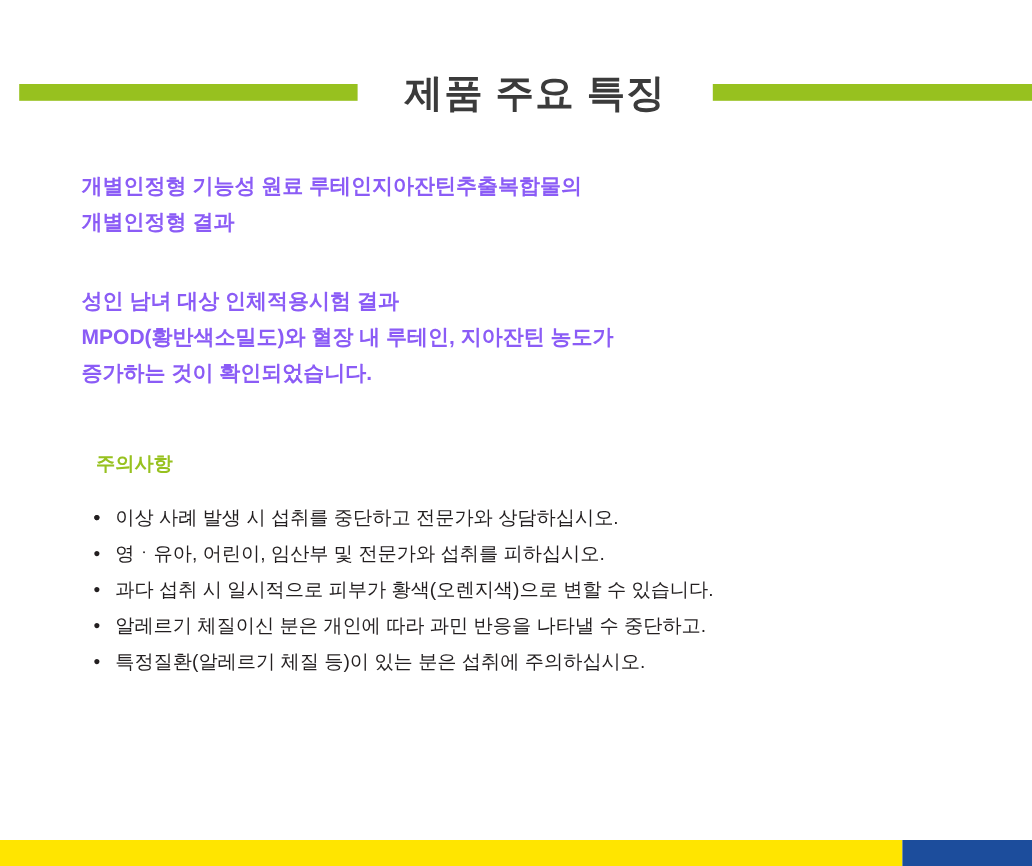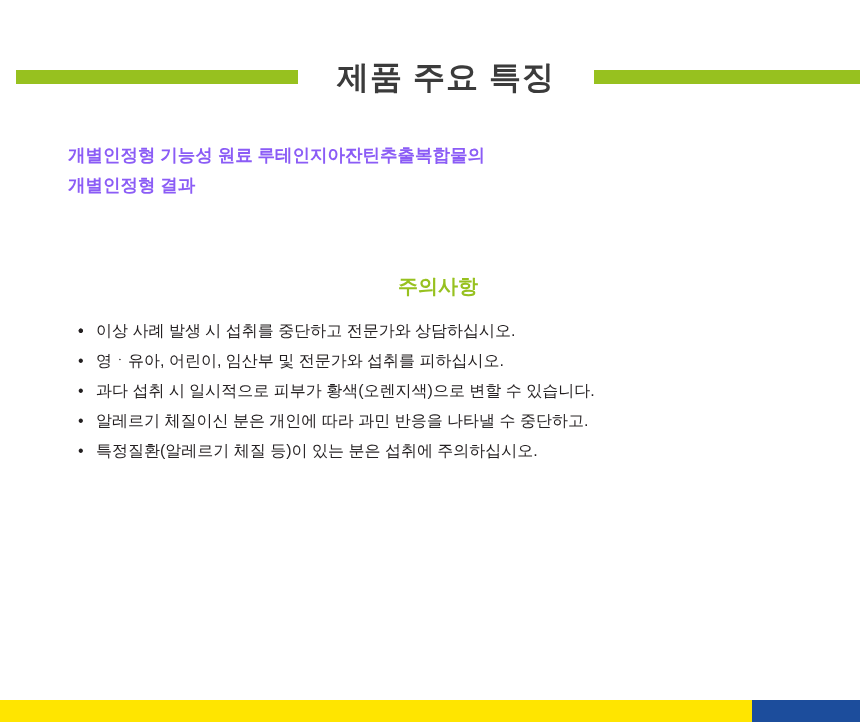--- a/index.html
+++ b/index.html
@@ -64,26 +64,25 @@
   }
   .para-block {
     margin-bottom: 0;
   }
   .spacer-lg {
     height: 36px;
   }
 
   
   .caution-heading {
-    font-size: 20px;
+    font-size: 16px;
     font-weight: bold;
     color: #97c11f;
-    margin: 0;
+    margin: 12px;
     line-height: 28px;
-    text-align: center;
   }
   .caution-list {
     list-style: none;
     margin: 16px 0 0 0;
     padding: 0;
   }
   .caution-list li {
     position: relative;
     font-size: 16px;
     color: #231f20;
@@ -130,20 +129,25 @@
 
 <div class="content">
 
   <div class="para-block">
     <p class="para">개별인정형 기능성 원료 루테인지아잔틴추출복합물의</p>
     <p class="para">개별인정형 결과</p>
   </div>
 
   <div class="spacer-lg"></div>
 
+  <div class="para-block">
+    <p class="para">성인 남녀 대상 인체적용시험 결과</p>
+    <p class="para">MPOD(황반색소밀도)와 혈장 내 루테인, 지아잔틴 농도가</p>
+    <p class="para">증가하는 것이 확인되었습니다.</p>
+  </div>
 
   <div class="spacer-lg"></div>
 
   <h2 class="caution-heading">주의사항</h2>
 
   <ul class="caution-list">
     <li>
       <span class="bullet">•</span>
     </li>
     <li>

